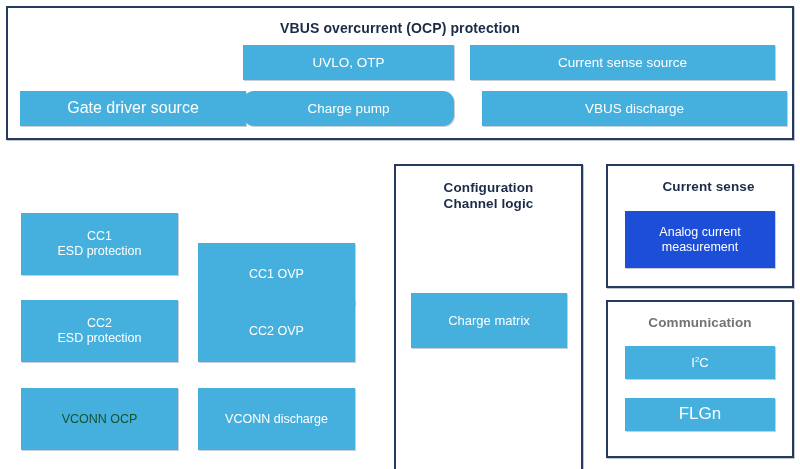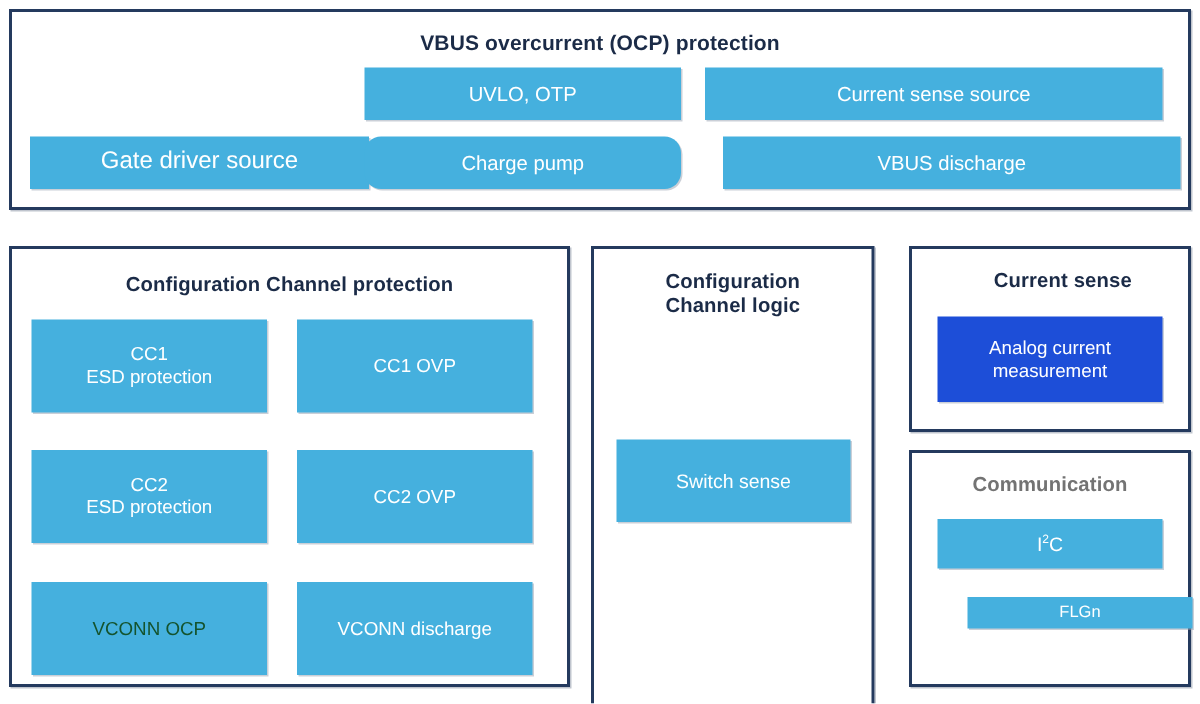--- a/index.html
+++ b/index.html
@@ -85,21 +85,21 @@
   #panel-current-sense { left: 606px; top: 164px; width: 188px; height: 124px; }
   #panel-current-sense .panel-title { top: 13px; font-size: 13.5px; padding-left: 17px; }
 
   #blk-analog-current { left: 625px; top: 211px; width: 150px; height: 57px; font-size: 12.5px; }
 
   
   #panel-communication { left: 606px; top: 300px; width: 188px; height: 158px; }
   #panel-communication .panel-title { top: 13px; font-size: 13.5px; }
 
   #blk-i2c  { left: 625px; top: 346px; width: 150px; height: 33px; font-size: 13px; }
-  #blk-flgn { left: 625px; top: 398px; width: 150px; height: 21px; font-size: 11px; margin-left: 20px; }
+  #blk-flgn { left: 625px; top: 398px; width: 150px; height: 33px; font-size: 17px; }
 </style>
 </head>
 <body>
 
 <div id="diagram">
 
   <div class="panel" id="panel-vbus" style="border-color: rgb(36, 58, 94); background: rgb(255, 255, 255);">
     <div class="panel-title" style="color: rgb(27, 43, 71);">VBUS overcurrent (OCP) protection</div>
   </div>
 
@@ -112,31 +112,28 @@
   <div class="block" id="blk-gate-driver-src" style="background: rgb(69, 176, 222); color: rgb(255, 255, 255);">
     <span>Gate driver source</span>
   </div>
   <div class="block" id="blk-charge-pump" style="background: rgb(69, 176, 222); color: rgb(255, 255, 255);">
     <span>Charge pump</span>
   </div>
   <div class="block" id="blk-vbus-discharge" style="background: rgb(69, 176, 222); color: rgb(255, 255, 255);">
     <span>VBUS discharge</span>
   </div>
 
-  <div class="panel" id="panel-cc" style="border-color: rgb(36, 58, 94); background: rgb(255, 255, 255);">
-    <div class="panel-title" style="color: rgb(27, 43, 71);">Configuration Channel protection</div>
-  </div>
 
   <div class="block" id="blk-cc1-esd" style="background: rgb(69, 176, 222); color: rgb(255, 255, 255);">
     <span>
       <span>CC1</span>
       <span>ESD protection</span>
     </span>
   </div>
-  <div class="block" id="blk-cc1-ovp" style="background: rgb(69, 176, 222); color: rgb(255, 255, 255);">
+  <div class="block" id="blk-cc1-ovp" style="background: rgb(69, 176, 222); color: rgb(255, 255, 255); margin-top: 30px;">
     <span>CC1 OVP</span>
   </div>
   <div class="block" id="blk-cc2-esd" style="background: rgb(69, 176, 222); color: rgb(255, 255, 255);">
     <span>
       <span>CC2</span>
       <span>ESD protection</span>
     </span>
   </div>
   <div class="block" id="blk-cc2-ovp" style="background: rgb(69, 176, 222); color: rgb(255, 255, 255);">
     <span>CC2 OVP</span>
@@ -149,21 +146,21 @@
   </div>
 
   <div class="panel" id="panel-cclogic" style="border-color: rgb(36, 58, 94); background: rgb(255, 255, 255);">
     <div class="panel-title" style="color: rgb(27, 43, 71);">
       <div>Configuration</div>
       <div>Channel logic</div>
     </div>
   </div>
 
   <div class="block" id="blk-switch-matrix" style="background: rgb(69, 176, 222); color: rgb(255, 255, 255);">
-    <span>Switch sense</span>
+    <span>Charge matrix</span>
   </div>
 
   <div class="panel" id="panel-current-sense" style="border-color: rgb(36, 58, 94); background: rgb(255, 255, 255);">
     <div class="panel-title" style="color: rgb(27, 43, 71);">Current sense</div>
   </div>
 
   <div class="block" id="blk-analog-current" style="background: #1d4ed8; color: rgb(255, 255, 255);">
     <span>
       <span>Analog current</span>
       <span>measurement</span>

